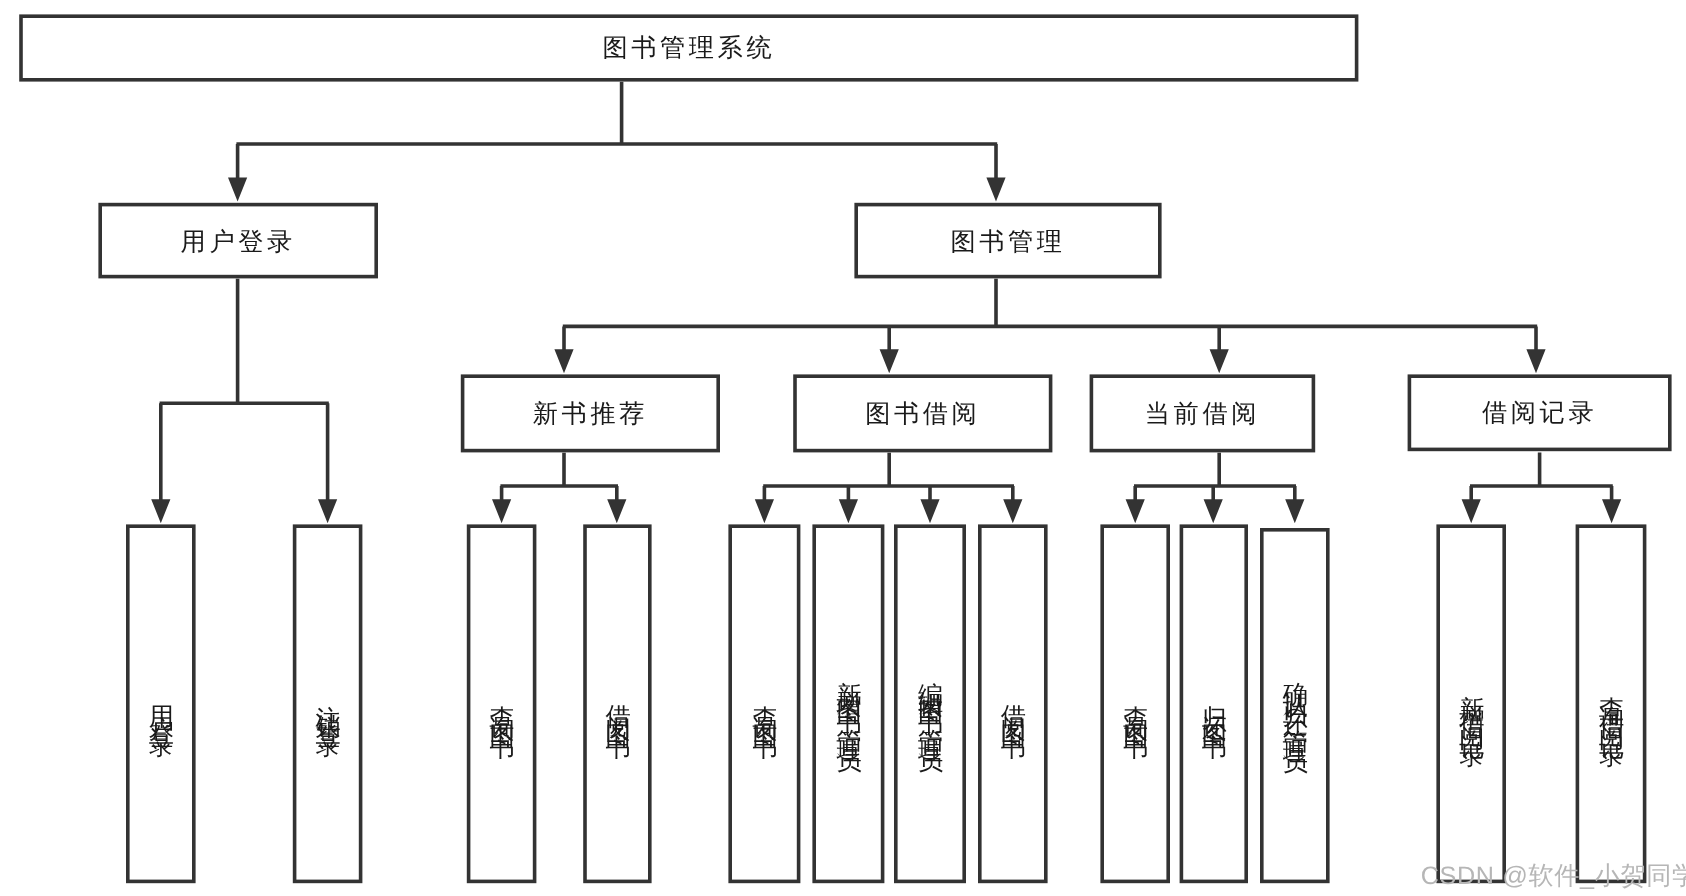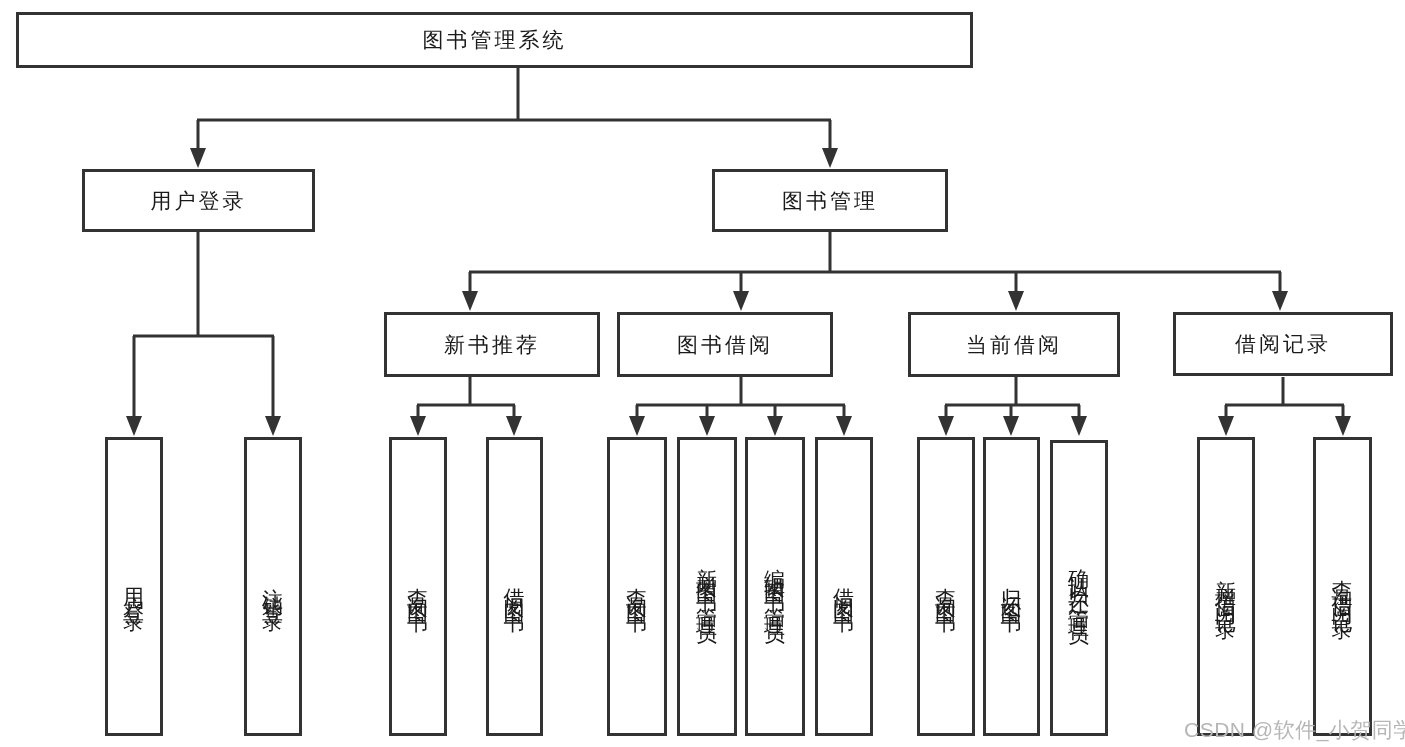--- a/index.html
+++ b/index.html
@@ -39,28 +39,28 @@
     <path fill="#333333" stroke="none" d="
       M190 148h16l-8 20z M822 148h16l-8 20z
       M126 416h16l-8 20z M265 416h16l-8 20z
       M462 291h16l-8 20z M733 291h16l-8 20z M1008 291h16l-8 20z M1272 291h16l-8 20z
       M410 416h16l-8 20z M506 416h16l-8 20z
       M629 416h16l-8 20z M699 416h16l-8 20z M767 416h16l-8 20z M836 416h16l-8 20z
       M938 416h16l-8 20z M1003 416h16l-8 20z M1071 416h16l-8 20z
       M1218 416h16l-8 20z M1335 416h16l-8 20z"></path>
   </svg>
 
-  <div class="node hbox" style="left:16px;top:12px;width:957px;height:56px;">图书管理系统</div>
+  <div class="node hbox" style="left:16px;top:12px;width:1116px;height:56px;">图书管理系统</div>
 
   <div class="node hbox" style="left:82px;top:169px;width:233px;height:63px;">用户登录</div>
-  <div class="node hbox" style="left:712px;top:169px;width:236px;height:63px;">图书管理</div>
+  <div class="node hbox" style="left:712px;top:169px;width:256px;height:63px;">图书管理</div>
 
   <div class="node hbox" style="left:384px;top:312px;width:216px;height:65px;">新书推荐</div>
-  <div class="node hbox" style="left:617px;top:312px;width:216px;height:65px;">图书借阅</div>
-  <div class="node hbox" style="left:908px;top:312px;width:212px;height:65px;">当前借阅</div>
+  <div class="node hbox" style="left:661px;top:312px;width:216px;height:65px;">图书借阅</div>
+  <div class="node hbox" style="left:908px;top:312px;width:188px;height:65px;">当前借阅</div>
   <div class="node hbox" style="left:1173px;top:312px;width:220px;height:64px;">借阅记录</div>
 
   <div class="node vbox" style="left:105px;top:437px;width:58px;height:299px;">用户登录</div>
   <div class="node vbox" style="left:244px;top:437px;width:58px;height:299px;">注销登录</div>
 
   <div class="node vbox" style="left:389px;top:437px;width:58px;height:299px;">查询图书</div>
   <div class="node vbox" style="left:486px;top:437px;width:57px;height:299px;">借阅图书</div>
 
   <div class="node vbox" style="left:607px;top:437px;width:60px;height:299px;">查询图书</div>
   <div class="node vbox" style="left:677px;top:437px;width:60px;height:299px;">新增图书（管理员）</div>

